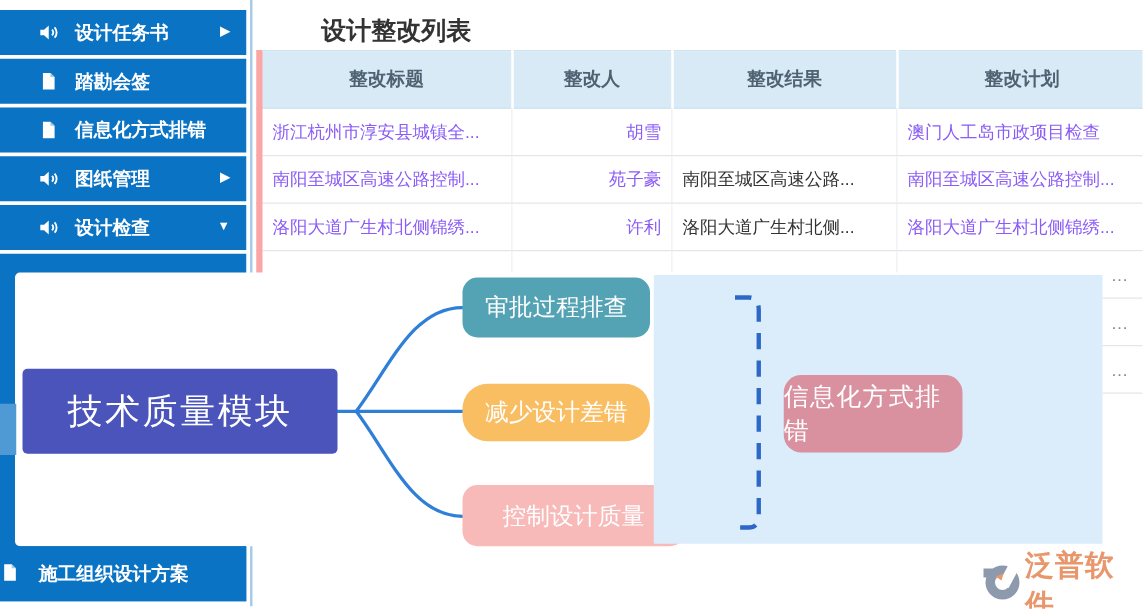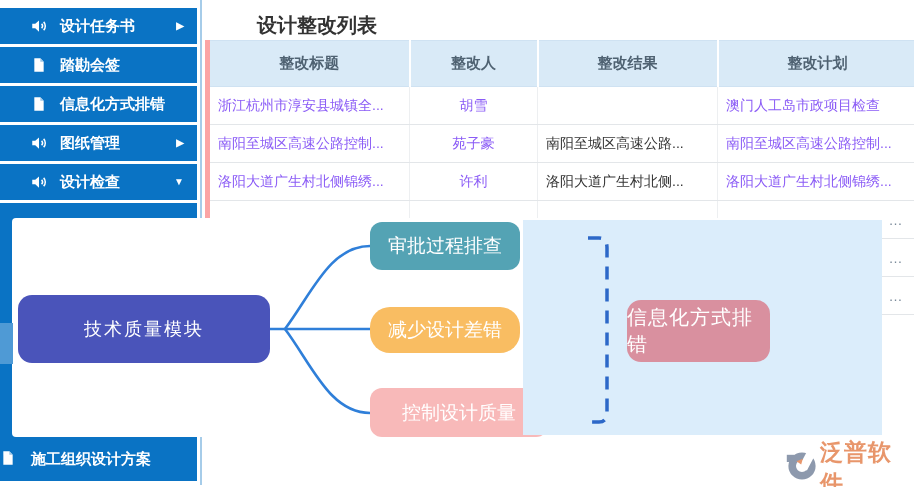--- a/index.html
+++ b/index.html
@@ -28,30 +28,30 @@
     font-size:20px;font-weight:bold;color:#333}
   table{border-collapse:collapse;table-layout:fixed;width:709px;margin-top:2px;border-left:5px solid #fca5a5}
   th{height:43px;background:#d9eaf7;color:#4f6272;font-size:15px;font-weight:bold;
     border-top:1px solid #cfe2f2;border-bottom:1px solid #cfe2f2;border-right:2px solid #fff}
   th:last-child{border-right:none}
   td{height:38px;font-size:14px;border-bottom:1px solid #e3e6e9;border-right:1px solid #edeff1;
     padding:0 8px;white-space:nowrap;overflow:hidden;box-sizing:border-box}
   td:last-child{border-right:none}
   .c-link{color:#8b5cf6;cursor:pointer}
   .c-dark{color:#333}
-  .center{text-align:center}
+  .center{text-align:right}
   .tail{text-align:right;color:#7a8a9a;padding-right:12px;letter-spacing:2px}
   
   .overlay{position:absolute;left:12px;top:218px;width:870px;height:219px;background:#fff;
     border-radius:4px;z-index:20}
   .connectors{position:absolute;left:0;top:0}
   .node{position:absolute;display:flex;align-items:center;justify-content:center;
     color:#fff;font-weight:normal;box-sizing:border-box}
-  .n-root{left:6px;top:77px;width:252px;height:68px;background:#4a54ba;border-radius:14px;
-    font-size:18px;letter-spacing:2px}
+  .n-root{left:6px;top:77px;width:252px;height:68px;background:#4a54ba;border-radius:4px;
+    font-size:28px;letter-spacing:2px}
   .n-teal{left:358px;top:4px;width:150px;height:48px;background:#54a3b4;border-radius:12px;font-size:19px}
   .n-orange{left:358px;top:89px;width:150px;height:46px;background:#f9bd62;border-radius:20px;font-size:19px}
   .n-pink{left:358px;top:170px;width:178px;height:49px;background:#f8b9b9;border-radius:12px;font-size:19px}
   .panel{position:absolute;left:511px;top:2px;width:359px;height:215px;background:#dbedfb}
   .n-rose{left:104px;top:80px;width:143px;height:62px;background:#d9909f;border-radius:14px;font-size:20px;letter-spacing:1px}
   .bracket{position:absolute;left:0;top:0}
   
   .logo{position:absolute;left:786px;top:437px;width:124px;z-index:25}
   .logo-row{display:flex;align-items:center}
   .logo-name{font-size:23px;font-weight:bold;color:#e8966b;letter-spacing:1px;margin-left:2px}

